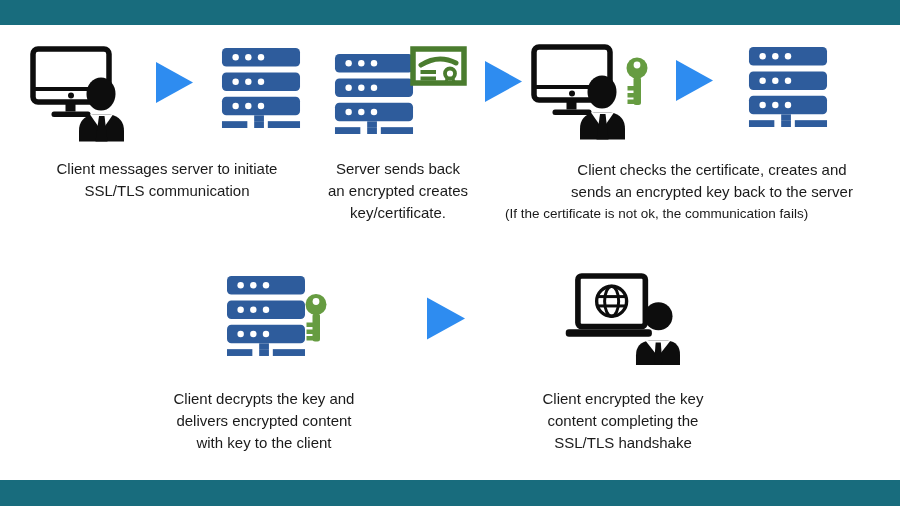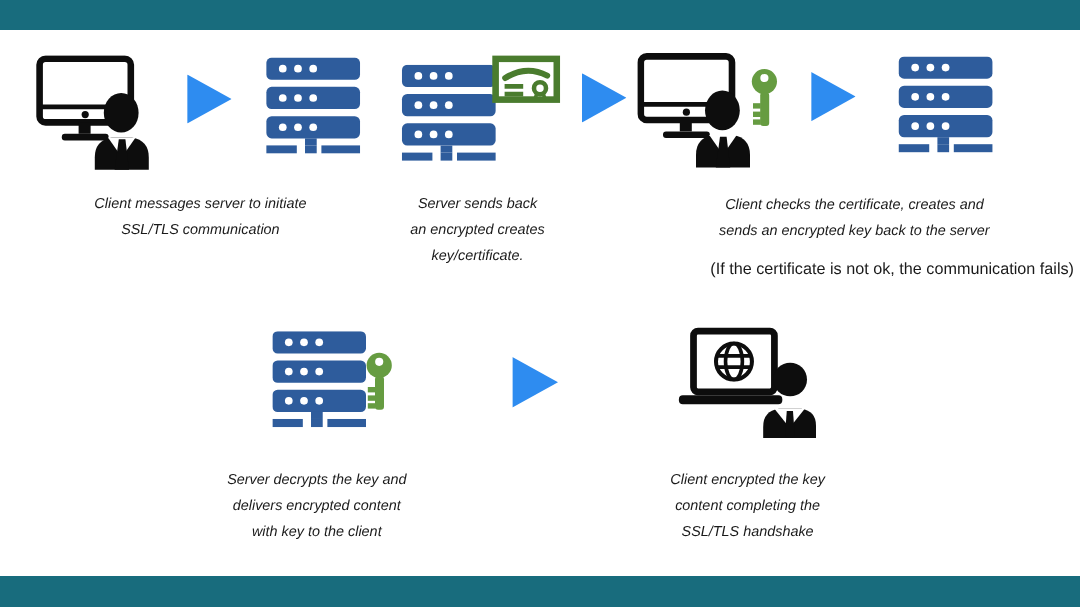--- a/index.html
+++ b/index.html
@@ -14,33 +14,31 @@
   .bar.top { top: 0; height: 25px; }
   .bar.bottom { top: 480px; height: 26px; }
 
   .icon { position: absolute; }
   .icon svg { display: block; width: 100%; height: 100%; }
 
   .caption {
     position: absolute;
     text-align: center;
     color: var(--text, #1a1a1a);
-    font-size: 12px;
+    font-size: 15px;
     line-height: 22px;
     white-space: pre-line;
-    font-style: italic;
   }
   .note {
     position: absolute;
-    text-align: right;
+    text-align: left;
     color: var(--text, #1a1a1a);
     font-size: 13.5px;
     line-height: 22px;
     white-space: nowrap;
-    margin-top: 10px;
   }
 
   
   .f-blue  { fill: var(--server-blue, #2E5C9C); }
   .f-arrow { fill: var(--arrow-blue, #2E8CF0); }
   .f-black { fill: var(--icon-black, #0d0d0d); }
   .f-white { fill: #ffffff; }
   .f-green { fill: var(--key-green, #669C41); }
   .s-black { stroke: var(--icon-black, #0d0d0d); fill: none; }
   .s-black-f { stroke: var(--icon-black, #0d0d0d); fill: #fff; }
@@ -241,20 +239,20 @@
       <line class="s-black" x1="37" y1="25" x2="69" y2="25" stroke-width="3.2"></line>
       <line class="s-black" x1="37" y1="35" x2="69" y2="35" stroke-width="3.2"></line>
       <rect class="f-black" x="4" y="60" width="92" height="8" rx="3.5"></rect>
       <circle class="f-black" cx="103" cy="46" r="15"></circle>
       <path class="f-black" d="M79 98 L79 88 Q79 74 93 72 L113 72 Q126 74 126 87 L126 98 Z"></path>
       <path class="f-white" d="M89 72 L102.5 89 L116 72 Z"></path>
       <path class="f-black" d="M100 74 L105.5 74 L107 94 Q107 98 102.5 98 Q98.5 98 98.5 94 Z"></path>
     </svg>
   </div>
 
-  <div class="caption" style="left:144px; top:388px; width:240px;">Server decrypts the key and
+  <div class="caption" style="left:144px; top:388px; width:240px;">Client decrypts the key and
 delivers encrypted content
 with key to the client</div>
   <div class="caption" style="left:503px; top:388px; width:240px;">Client encrypted the key
 content completing the
 SSL/TLS handshake</div>
 
 </div>
 
 </body></html>

